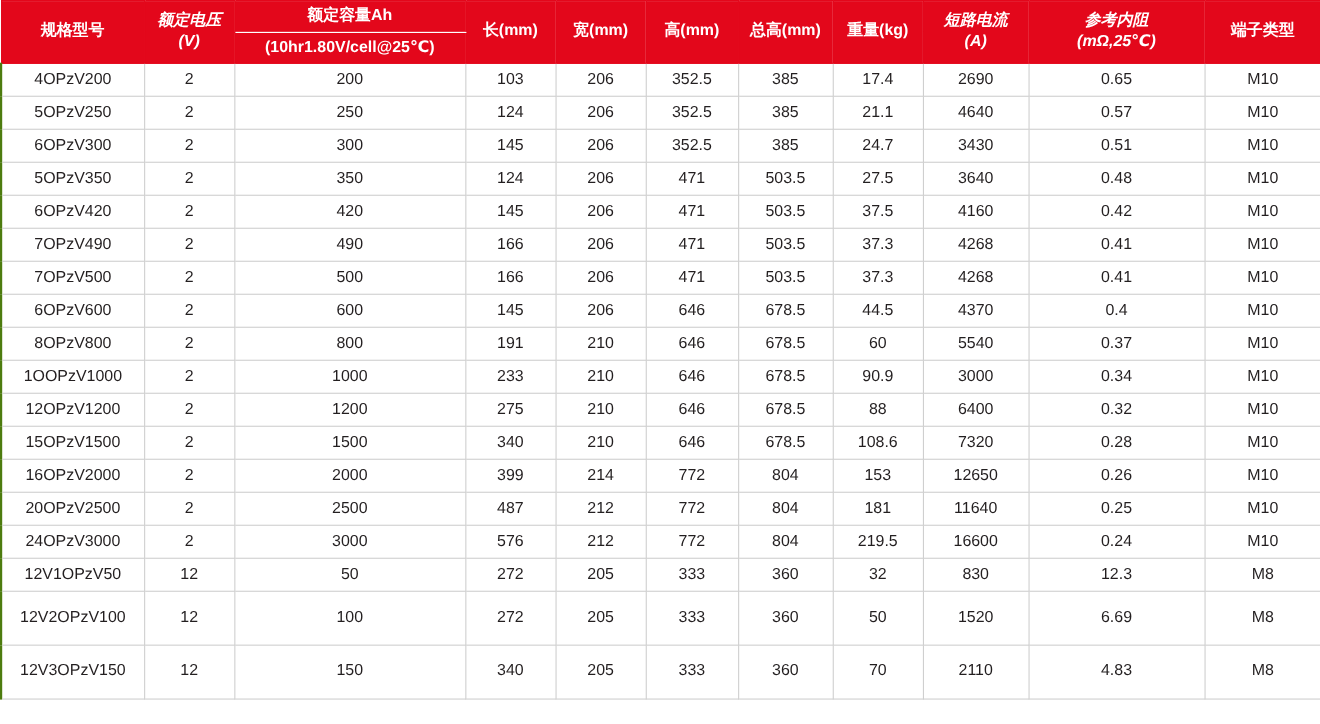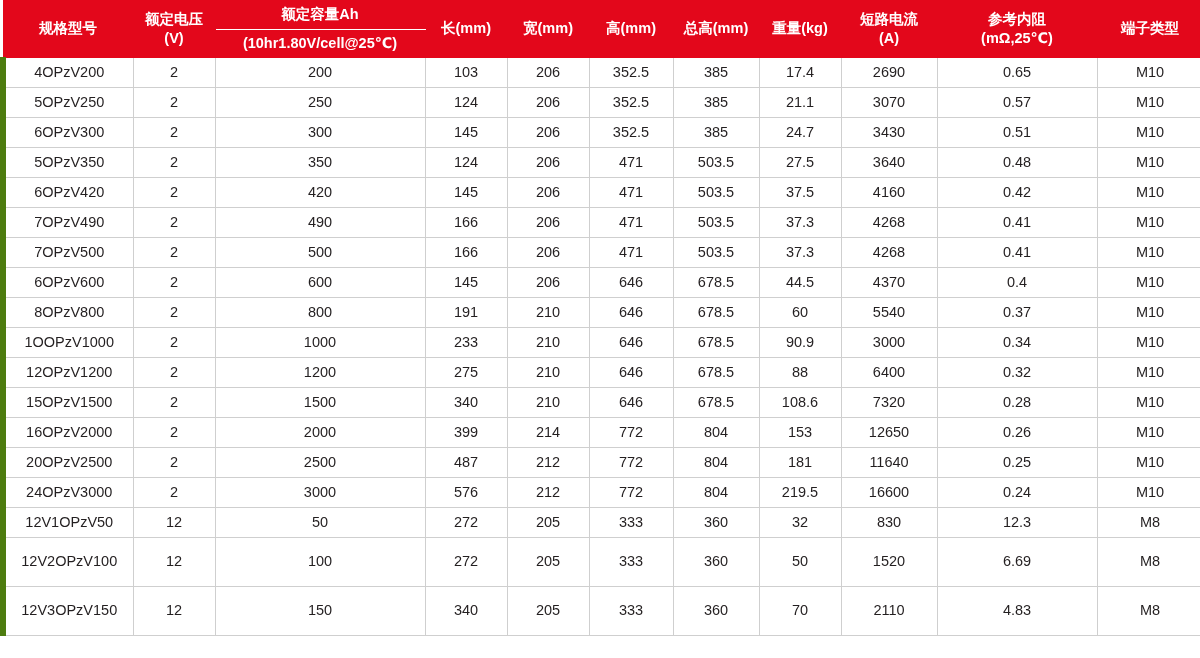--- a/index.html
+++ b/index.html
@@ -39,38 +39,38 @@
   tbody td {
     font-size: 14.5px;
     color: #231f20;
     border-bottom: 1px solid #cfcfcf;
     border-right: 1px solid #cfcfcf;
     padding: 0 2px;
     height: 29px;
     line-height: 1.2;
   }
   tbody td:first-child {
-    border-left: 6px solid #4d7c0f;
+    border-left: 2px solid #4d7c0f;
   }
   tbody tr.tall td {
     height: 48px;
   }
   
   col.c0 { width: 130px; }
   col.c1 { width: 82px; }
   col.c2 { width: 210px; }
   col.c3 { width: 82px; }
   col.c4 { width: 82px; }
   col.c5 { width: 84px; }
   col.c6 { width: 86px; }
   col.c7 { width: 82px; }
   col.c8 { width: 96px; }
   col.c9 { width: 160px; }
   col.c10 { width: 106px; }
-  .hdr-line { display: block; }
+  .hdr-line { display: block; font-style: italic; }
 </style>
 </head>
 <body>
 
 <table class="spec-table">
   <colgroup>
     <col class="c0">
       <col class="c1">
       <col class="c2">
       <col class="c3">
@@ -125,21 +125,21 @@
       </tr>
       <tr>
         <td>5OPzV250</td>
         <td>2</td>
         <td>250</td>
         <td>124</td>
         <td>206</td>
         <td>352.5</td>
         <td>385</td>
         <td>21.1</td>
-        <td>3070</td>
+        <td>4640</td>
         <td>0.57</td>
         <td>M10</td>
       </tr>
       <tr>
         <td>6OPzV300</td>
         <td>2</td>
         <td>300</td>
         <td>145</td>
         <td>206</td>
         <td>352.5</td>

